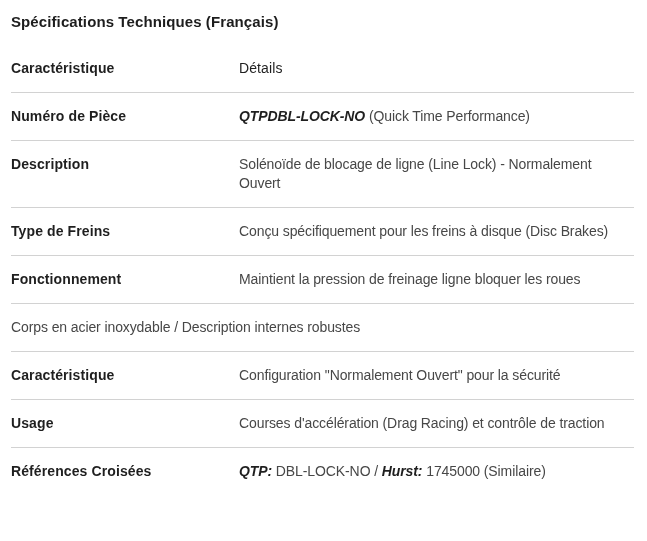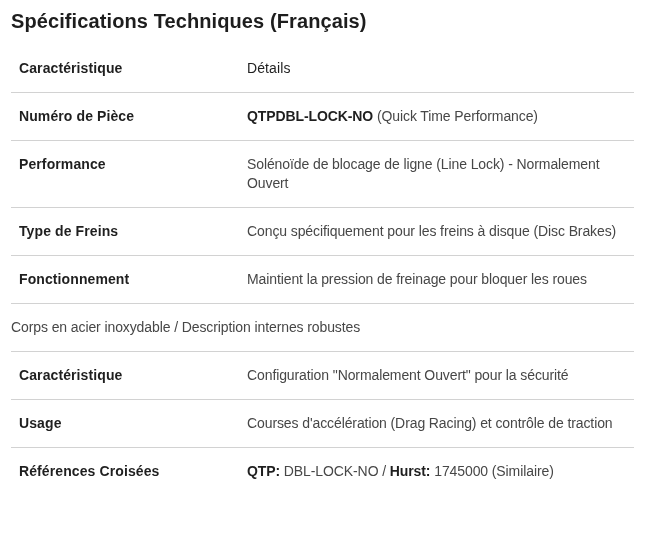--- a/index.html
+++ b/index.html
@@ -14,21 +14,21 @@
     font-family: "Liberation Sans", sans-serif;
     color: #1f1f1f;
     -webkit-font-smoothing: antialiased;
   }
   .page {
     padding: 12px 13px 0 11px;
     box-sizing: border-box;
     width: 647px;
   }
   .title {
-    font-size: 20px;
+    font-size: 15px;
     font-weight: 700;
     letter-spacing: 0.1px;
     color: #1d1d1d;
     line-height: 19px;
   }
   .table {
     margin-top: 28px;
   }
   .row {
     display: flex;
@@ -41,33 +41,33 @@
     padding-bottom: 14px;
   }
   .label-cell {
     flex: 0 0 228px;
     width: 228px;
     font-size: 14px;
     font-weight: 700;
     line-height: 19px;
     color: #1f1f1f;
     letter-spacing: 0.1px;
-    margin-left: 8px;
   }
   .details-cell {
     flex: 1 1 auto;
     font-size: 14px;
     font-weight: 400;
     line-height: 19px;
     color: #474747;
     letter-spacing: -0.1px;
   }
   .details-cell b {
     font-weight: 700;
     color: #1f1f1f;
+    font-style: italic;
   }
   .header-details {
     font-weight: 500;
     color: #1f1f1f;
     letter-spacing: 0.1px;
   }
   #rows-container .row:last-child {
     border-bottom: none;
   }
 </style>
@@ -81,30 +81,30 @@
     <div class="row header-row">
       <div class="label-cell">Caractéristique</div>
       <div class="details-cell header-details">Détails</div>
     </div>
     <div id="rows-container">
         <div class="row">
           <div class="label-cell">Numéro de Pièce</div>
           <div class="details-cell"><b>QTPDBL-LOCK-NO</b><span> (Quick Time Performance)</span></div>
         </div>
         <div class="row">
-          <div class="label-cell">Performance</div>
+          <div class="label-cell">Description</div>
           <div class="details-cell"><span>Solénoïde de blocage de ligne (Line Lock) - Normalement Ouvert</span></div>
         </div>
         <div class="row">
           <div class="label-cell">Type de Freins</div>
           <div class="details-cell"><span>Conçu spécifiquement pour les freins à disque (Disc Brakes)</span></div>
         </div>
         <div class="row">
           <div class="label-cell">Fonctionnement</div>
-          <div class="details-cell"><span>Maintient la pression de freinage pour bloquer les roues</span></div>
+          <div class="details-cell"><span>Maintient la pression de freinage ligne bloquer les roues</span></div>
         </div>
         <div class="row">
           <div class="details-cell"><span>Corps en acier inoxydable / Description internes robustes</span></div>
         </div>
         <div class="row">
           <div class="label-cell">Caractéristique</div>
           <div class="details-cell"><span>Configuration "Normalement Ouvert" pour la sécurité</span></div>
         </div>
         <div class="row">
           <div class="label-cell">Usage</div>

